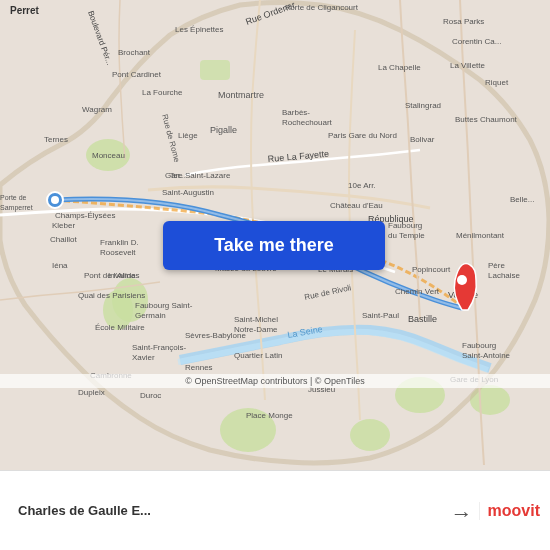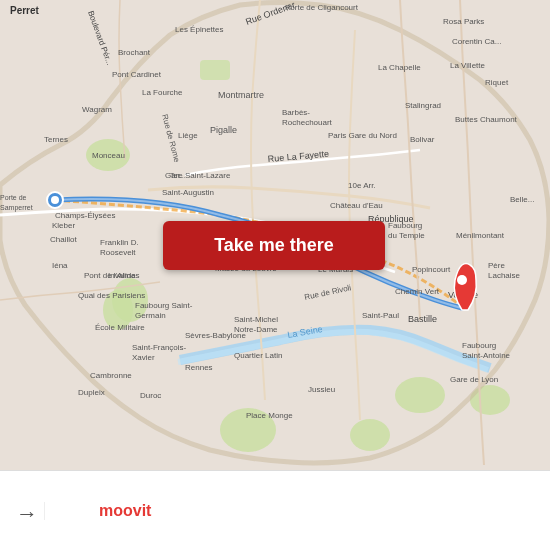--- a/index.html
+++ b/index.html
@@ -26,21 +26,21 @@
       width: 100%; height: 100%;
     }
 
     
     #take-me-there-btn {
       position: absolute;
       top: 221px;
       left: 163px;
       width: 222px;
       height: 49px;
-      background: #b91c1c;
+      background: #1d4ed8;
       color: white;
       border: none;
       border-radius: 6px;
       font-size: 18px;
       font-weight: bold;
       cursor: pointer;
       display: flex;
       align-items: center;
       justify-content: center;
       box-shadow: 0 2px 6px rgba(0,0,0,0.3);
@@ -88,21 +88,20 @@
       align-items: center;
       padding-left: 8px;
       border-left: 1px solid #eee;
       flex-shrink: 0;
     }
 
     .moovit-text {
       font-size: 16px;
       font-weight: bold;
       color: #e53935;
-      margin-left: 46px;
     }
 
     .attribution {
       position: absolute;
       bottom: 82px;
       left: 0;
       right: 0;
       background: rgba(255,255,255,0.7);
       font-size: 9px;
       color: #555;
@@ -238,20 +237,26 @@
 
     <circle cx="55" cy="200" r="8" fill="#4a90d9" stroke="white" stroke-width="2"></circle>
     <circle cx="55" cy="200" r="4" fill="white"></circle>
 
     <path d="M 462 310 Q 452 295 455 280 Q 458 268 462 265 Q 466 262 470 265 Q 476 268 476 280 Q 478 295 468 310 Z" fill="#e53935" stroke="white" stroke-width="1.5"></path>
     <circle cx="462" cy="280" r="5" fill="white"></circle>
   </svg>
 
   <button id="take-me-there-btn">Take me there</button>
 
+  <div class="attribution">
+    <span>© OpenStreetMap contributors | © OpenTiles</span>
+  </div>
 </div>
 
 <div id="bottom-bar">
+  <div class="location-box">
+    <span class="location-name">Charles de Gaulle E...</span>
+  </div>
   <span class="arrow-icon">→</span>
   <div class="moovit-logo">
     <span class="moovit-text">moovit</span>
   </div>
 </div>
 
 </body></html>

